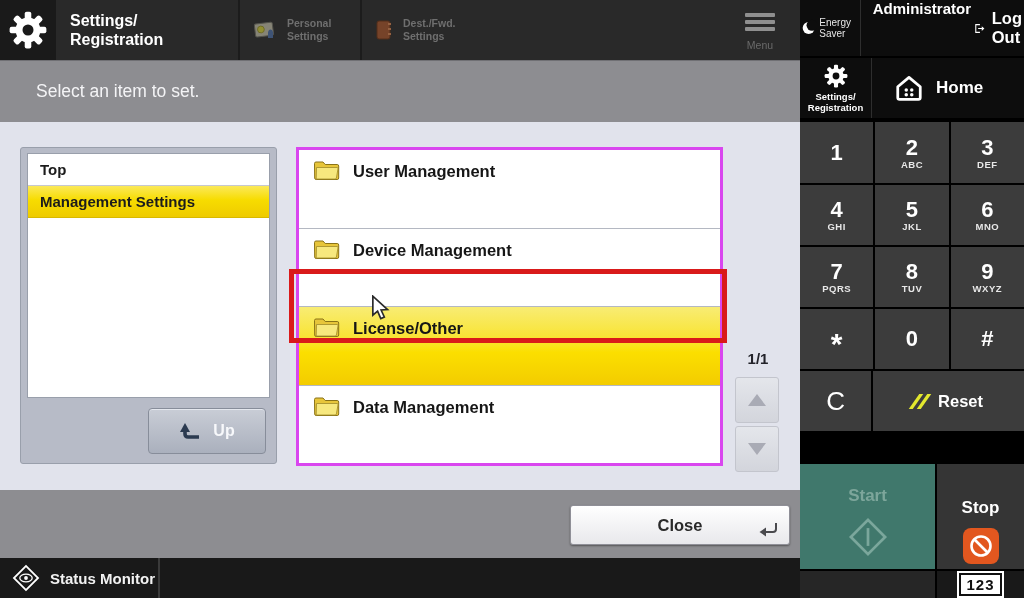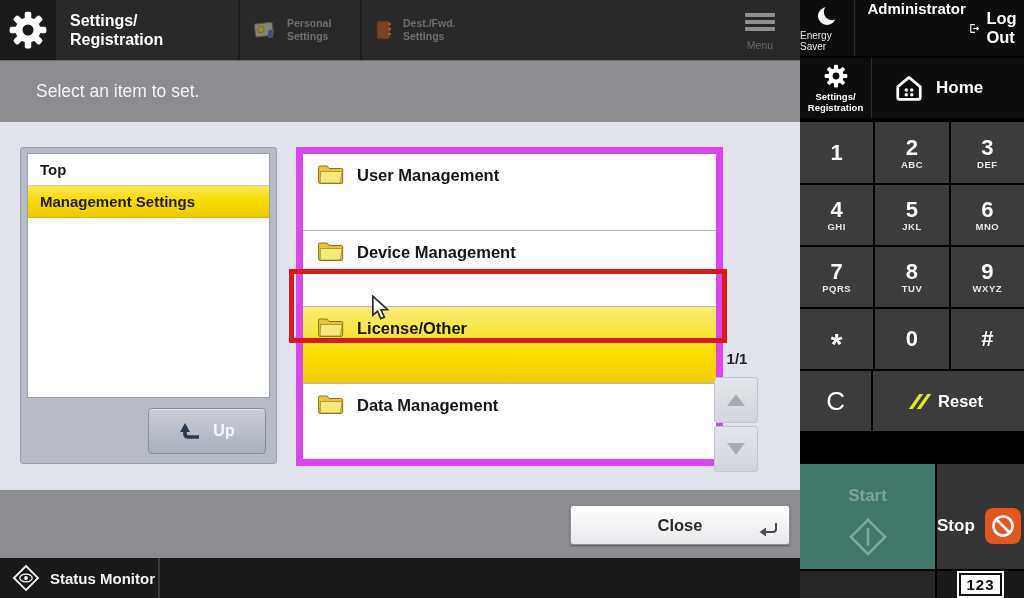--- a/index.html
+++ b/index.html
@@ -28,51 +28,51 @@
   
   .main-panel { height:368px; background:#e1e3ec; position:relative; }
 
   .left-panel { position:absolute; left:20px; top:25px; width:257px; height:317px; background:#b7bbc7; border:1px solid #999fab; border-radius:3px; }
   .left-list { position:absolute; left:6px; top:5px; right:6px; height:245px; background:#fff; border:1px solid #999fab; }
   .ll-row { height:32px; display:flex; align-items:center; padding-left:12px; font-size:15px; font-weight:700; color:#1c1c1c; border-bottom:1px solid #c6c8d0; }
   .ll-row.selected { background:linear-gradient(180deg,#fbe95a 0%,#f7dc00 45%,#eecb00 100%); border-bottom:1px solid #d8b900; }
   .up-btn { position:absolute; right:10px; bottom:9px; width:118px; height:46px; background:linear-gradient(180deg,#c9cdd6,#aab0bd); border:1px solid #878d9a; border-radius:4px; box-shadow:inset 0 1px 0 #e4e7ee; display:flex; align-items:center; justify-content:center; gap:12px; }
   .up-btn .up-label { color:#f7f8fb; font-size:16px; font-weight:700; }
 
-  .folder-list { position:absolute; left:296px; top:25px; width:427px; height:319px; background:#fff; border:7px solid #d946ef; display:flex; flex-direction:column; }
+  .folder-list { position:absolute; left:296px; top:25px; width:427px; height:319px; background:#fff; border:3px solid #d946ef; display:flex; flex-direction:column; }
   .folder-row { flex:1 1 0; display:flex; align-items:flex-start; gap:13px; padding:10px 0 0 14px; border-bottom:1px solid #b4b8c2; }
   .folder-row:last-child { border-bottom:none; }
   .folder-row .folder-label { font-size:16.5px; font-weight:700; color:#161616; margin-top:2px; }
   .folder-row.highlight { background:linear-gradient(180deg,#f8ec74 0%,#f9e32a 45%,#fbdf00 58%,#f3cc00 100%); }
 
   .red-box { position:absolute; left:289px; top:147px; width:438px; height:74px; border:5px solid #d91a1a; pointer-events:none; }
   .cursor { position:absolute; left:371px; top:173px; }
 
-  .pagination { position:absolute; left:714px; top:228px; width:46px; text-align:center; }
+  .pagination { position:absolute; left:735px; top:228px; width:46px; text-align:center; }
   .page-indicator { font-size:15px; font-weight:700; color:#23232a; margin-bottom:10px; }
   .page-btn { width:44px; height:46px; background:linear-gradient(180deg,#e4e6eb,#d3d5dc); border:1px solid #c3c5cd; border-radius:3px; margin-bottom:3px; display:flex; align-items:center; justify-content:center; }
   .tri-up { width:0; height:0; border-left:9px solid transparent; border-right:9px solid transparent; border-bottom:12px solid #a9abb5; }
   .tri-down { width:0; height:0; border-left:9px solid transparent; border-right:9px solid transparent; border-top:12px solid #a9abb5; }
 
   
   .gray-strip { height:68px; background:#8d8d91; position:relative; }
   .close-btn { position:absolute; left:570px; top:15px; width:220px; height:40px; background:linear-gradient(180deg,#ffffff,#e8e8ec); border:1px solid #8f8f97; border-radius:3px; box-shadow:0 1px 2px rgba(0,0,0,.4); display:flex; align-items:center; justify-content:center; }
   .close-btn .close-label { font-size:16.5px; font-weight:700; color:#2a2a2a; }
   .close-btn .return-ic { position:absolute; right:10px; bottom:6px; }
 
   
   .status-bar { height:40px; background:#191919; display:flex; align-items:stretch; }
   .status-section { width:160px; display:flex; align-items:center; gap:10px; padding-left:12px; border-right:2px solid #3a3a3a; }
   .status-section .status-label { color:#f2f2f2; font-size:15px; font-weight:700; }
 
   
   .right-col { width:224px; height:598px; background:#000; display:flex; flex-direction:column; }
   .r-row { display:flex; }
   .rtop { height:60px; background:#0d0d0d; border-bottom:2px solid #000; }
-  .energy-cell { width:72px; border-right:1px solid #2e2e2e; display:flex; flex-direction:column; align-items:center; justify-content:center; gap:2px; }
+  .energy-cell { width:72px; border-right:1px solid #2e2e2e; display:flex; flex-direction:row; align-items:center; justify-content:center; gap:2px; }
   .energy-label { color:#e6e6e6; font-size:10px; }
   .admin-cell { flex:1; display:flex; flex-direction:row; justify-content:center; padding-left:12px; gap:3px; }
   .admin-name { color:#fff; font-size:15px; font-weight:700; }
   .logout-row { display:flex; align-items:center; gap:7px; }
   .logout-label { color:#fff; font-size:16.5px; font-weight:700; }
 
   .rnav { height:64px; background:#0d0d0d; border-bottom:2px solid #000; }
   .sr-cell { width:72px; border-right:1px solid #2e2e2e; display:flex; flex-direction:column; align-items:center; justify-content:center; }
   .sr-label { color:#fff; font-size:9.5px; font-weight:700; line-height:11px; text-align:center; margin-top:2px; }
   .home-cell { flex:1; display:flex; align-items:center; gap:12px; padding-left:22px; }
@@ -85,21 +85,21 @@
   .key.sym .knum { font-size:30px; line-height:26px; padding-top:10px; }
   .key.reset-key { flex:2.12; flex-direction:row; gap:12px; }
   .reset-label { font-size:16.5px; font-weight:700; }
   .slashes { display:flex; gap:4px; transform:skewX(-35deg); }
   .slashes i { display:block; width:4px; height:15px; background:#e3e82e; }
   .key .clear-glyph { font-size:26px; font-weight:400; }
 
   .ss-row { height:111px; display:flex; gap:2px; padding-top:3px;margin-top:30px; }
   .start-btn { width:135px; background:#40786c; border:none; display:flex; flex-direction:column; align-items:center; padding-top:22px; gap:10px; }
   .start-label { color:#7da69b; font-size:17px; font-weight:700; }
-  .stop-btn { flex:1; background:#353535; border:none; display:flex; flex-direction:row; align-items:center; padding-top:18px; gap:10px; }
+  .stop-btn { flex:1; background:#353535; border:none; display:flex; flex-direction:column; align-items:center; padding-top:34px; gap:10px; }
   .stop-label { color:#fff; font-size:17px; font-weight:700; }
   .stop-badge { width:36px; height:36px; background:#e2571f; border-radius:8px; display:flex; align-items:center; justify-content:center; }
 
   .rbottom { flex:1; display:flex; gap:2px; padding-top:2px; }
   .rb-left { width:135px; background:#262626; }
   .rb-right { flex:1; background:#191919; display:flex; align-items:center; justify-content:center; }
   .badge123 { border:2px solid #fff; background:#111; padding:2px; }
   .badge123 span { display:block; background:#fff; color:#111; font-size:15px; font-weight:700; padding:1px 5px; letter-spacing:1px; }
 </style>
 </head>

